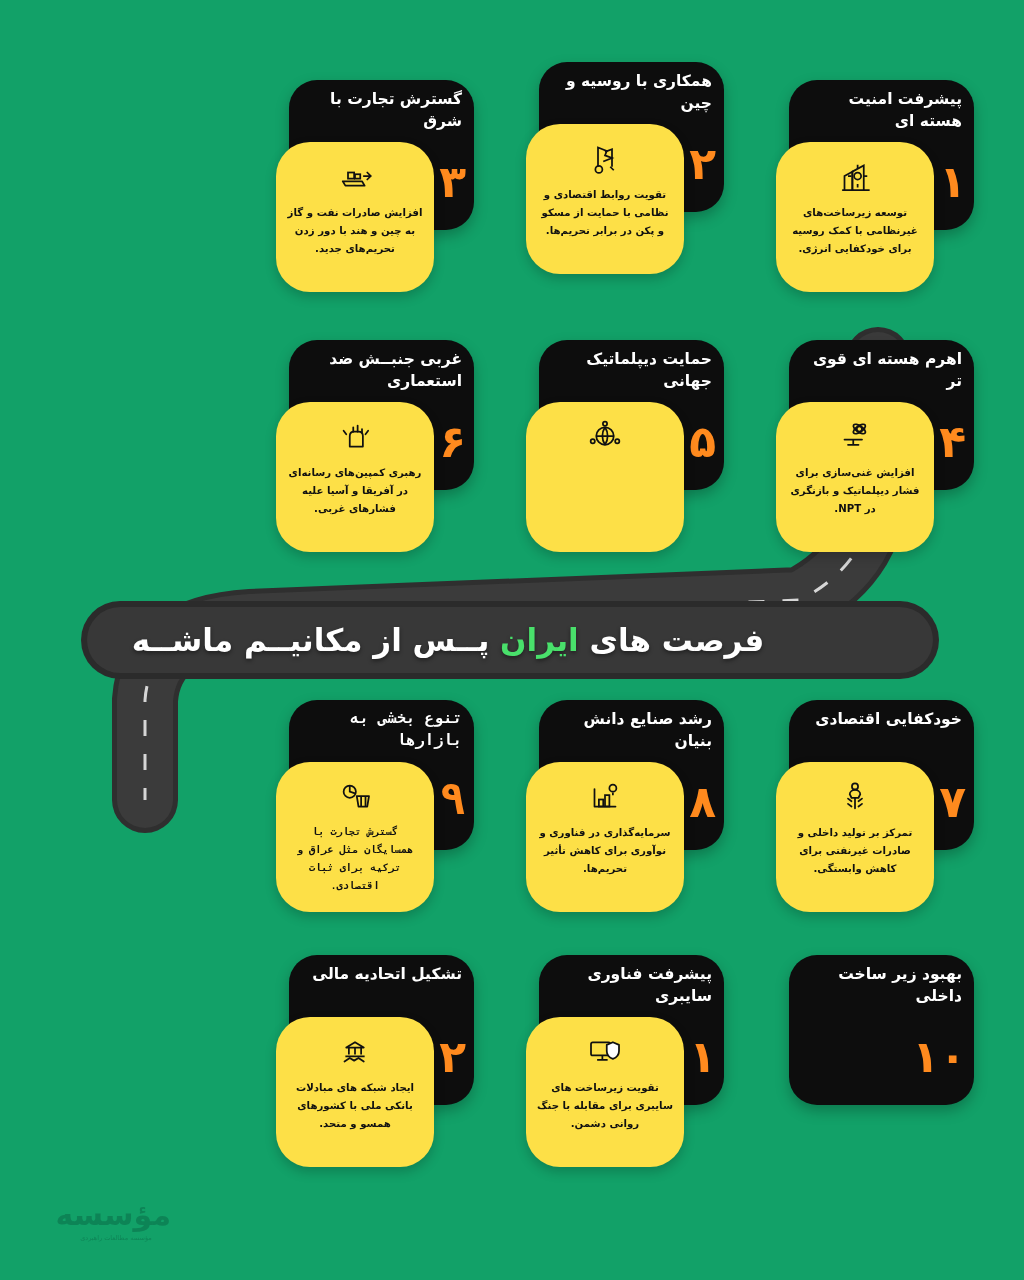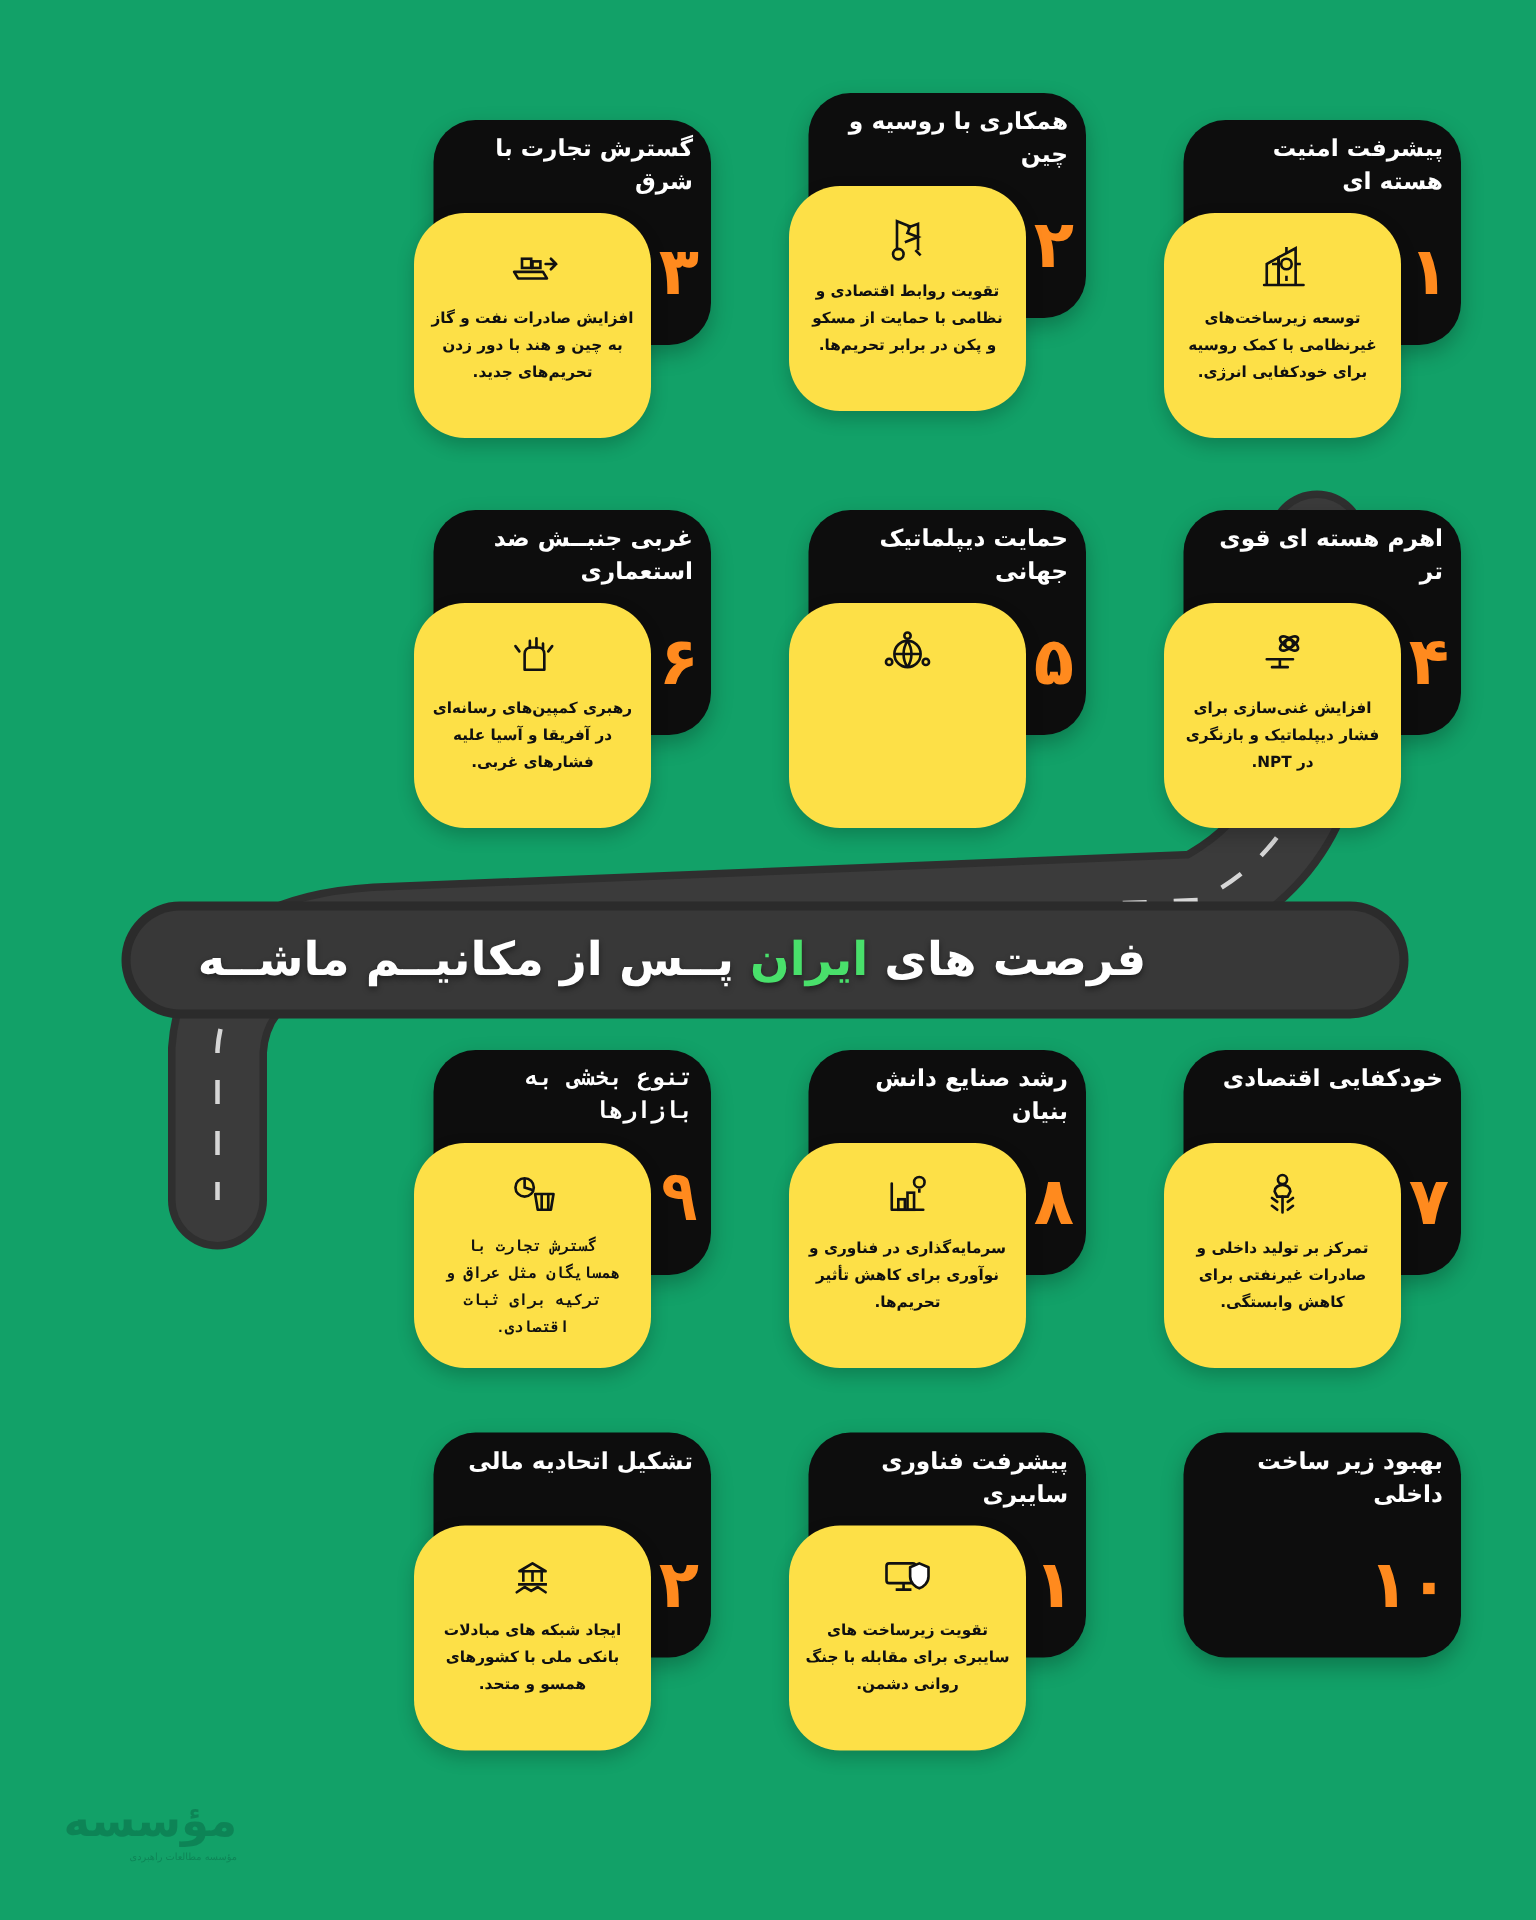--- a/index.html
+++ b/index.html
@@ -126,24 +126,24 @@
     line-height: 1.75;
     color: #101010;
     text-align: center;
     direction: rtl;
     font-weight: bold;
   }
 
   
   .logo {
     position: absolute;
-    left: 48px;
+    left: 61px;
     bottom: 38px;
     width: 110px;
-    text-align: right;
+    text-align: center;
     z-index: 7;
     opacity: .55;
   }
   .logo .mark {
     font-size: 30px;
     color: #0a6e49;
     font-weight: bold;
     line-height: 1;
   }
   .logo .cap {

